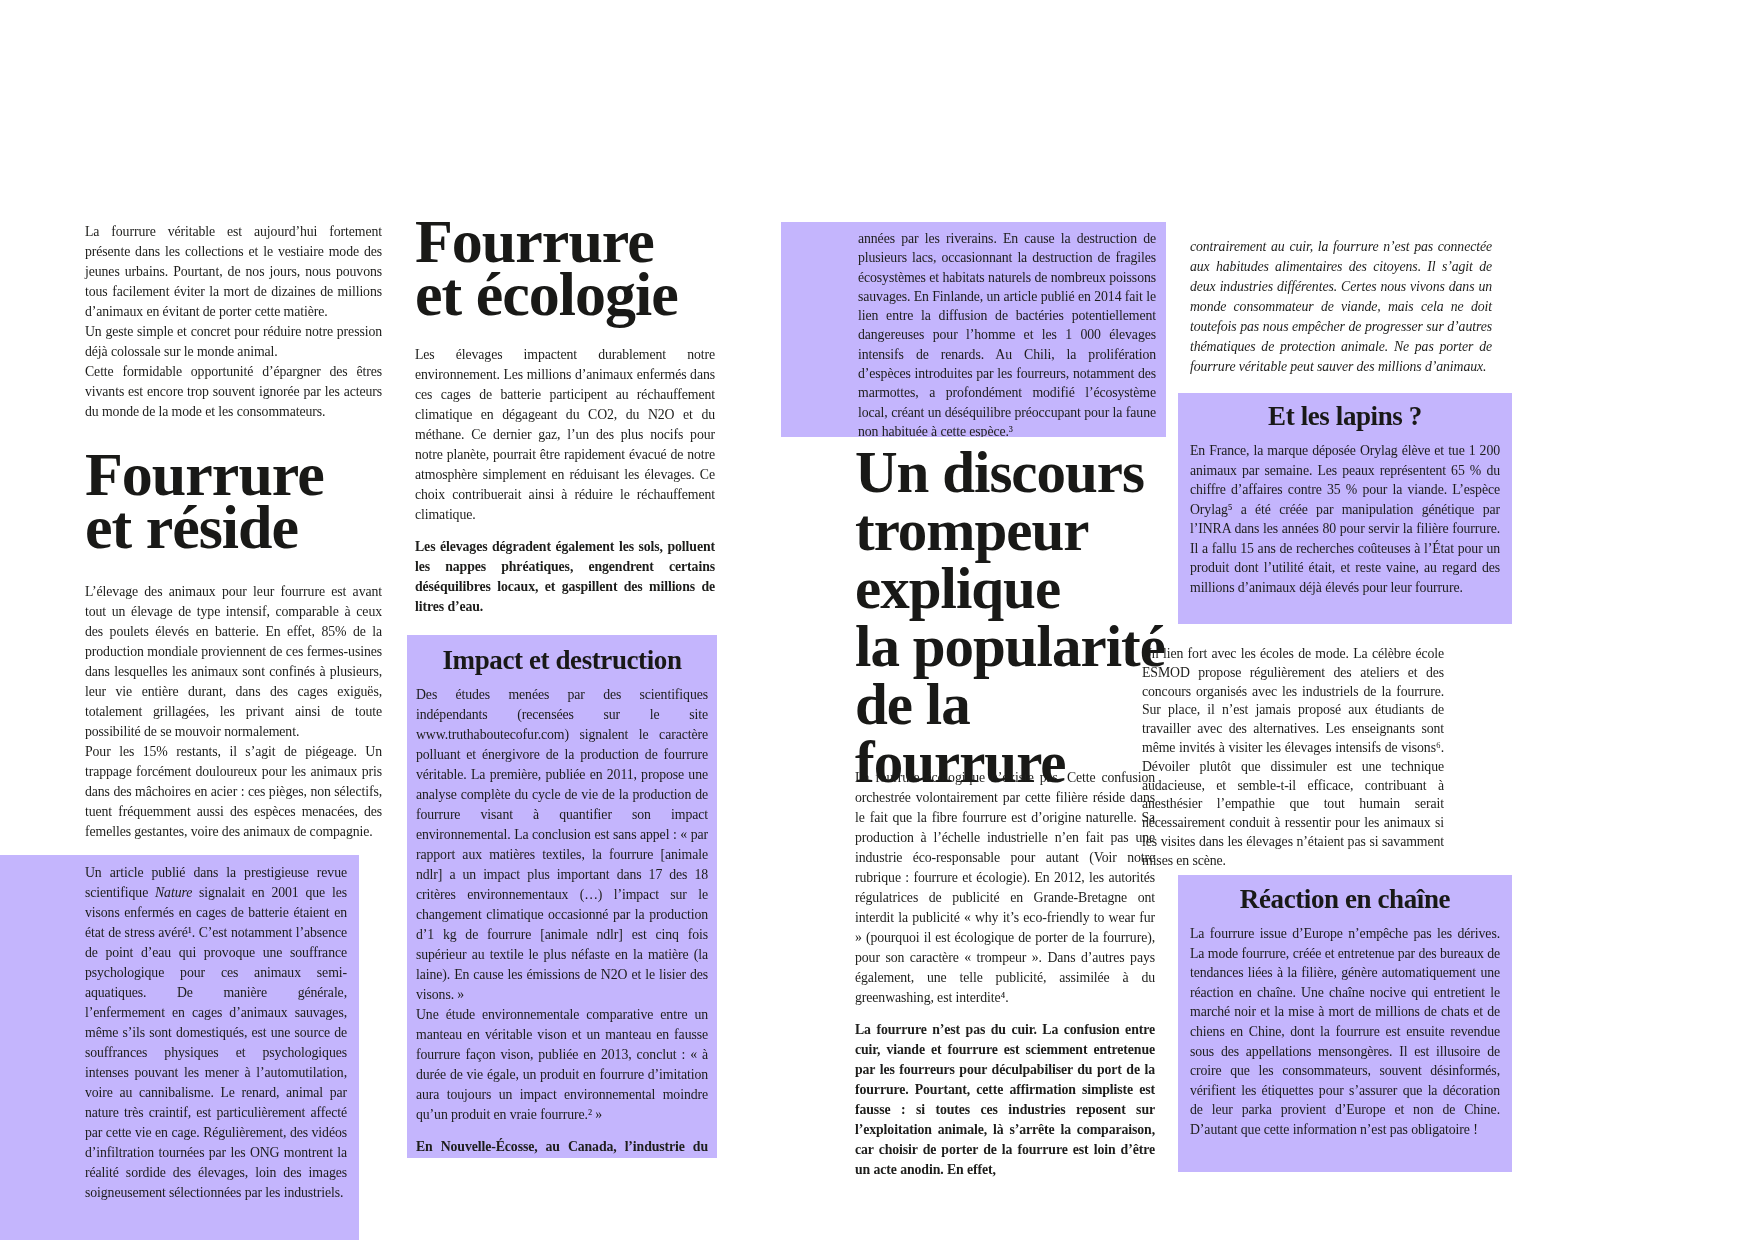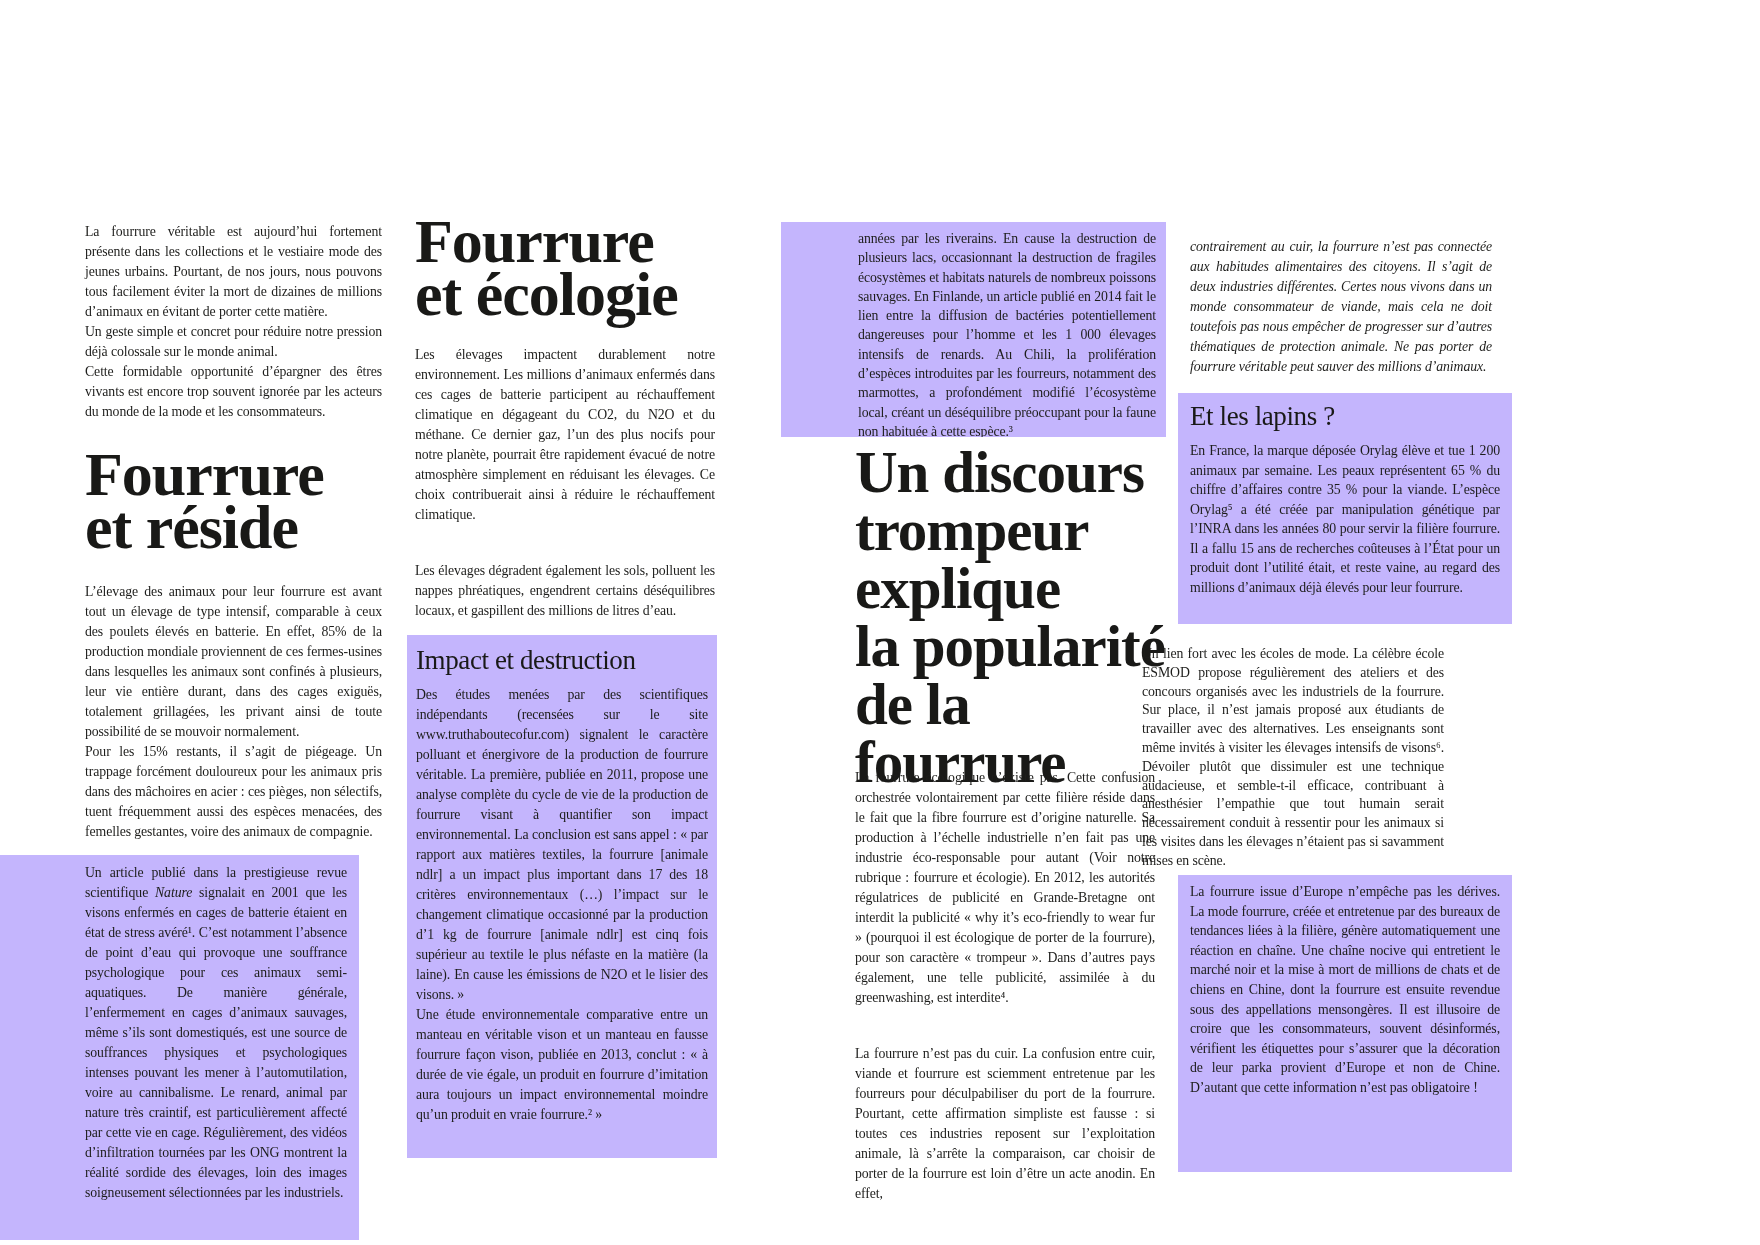--- a/index.html
+++ b/index.html
@@ -14,45 +14,46 @@
   }
   .abs{position:absolute;}
   .body-text{
     font-size:13.8px;
     line-height:20px;
     text-align:justify;
     letter-spacing:-0.1px;
     color:#1d1d1b;
   }
   .body-text p{margin:0;}
-  .body-text p.gap{margin-top:36px;}
+  .body-text p.gap{margin-top:12px;font-weight:bold;}
   .headline{
     font-weight:bold;
     font-size:62px;
     line-height:53px;
     letter-spacing:-1px;
     color:#191917;
   }
   .headline-xl{
     font-weight:bold;
     font-size:59px;
     line-height:58px;
     letter-spacing:-1px;
     color:#191917;
   }
   .yellow{
     background:#c4b5fd;
   }
   .sub-headline{
-    font-weight:normal;
+    font-weight:bold;
     font-size:27px;
     line-height:34px;
     letter-spacing:-0.4px;
     color:#191917;
     margin:0 0 8px 0;
+    text-align:center;
   }
   .italic{font-style:italic;}
   .clip{overflow:hidden;}
 </style>
 </head>
 <body>
 
 <div class="page">
 
   <div class="abs body-text" style="left:85px; top:222px; width:297px;">
@@ -129,19 +130,20 @@
       </div>
     </div>
   </div>
 
   <div class="abs body-text" style="left:1142px; top:645px; width:302px; line-height:18.8px;">
     <p>Un lien fort avec les écoles de mode. La célèbre école ESMOD propose régulièrement des ateliers et des concours organisés avec les industriels de la fourrure. Sur place, il n’est jamais proposé aux étudiants de travailler avec des alternatives. Les enseignants sont même invités à visiter les élevages intensifs de visons⁶. Dévoiler plutôt que dissimuler est une technique audacieuse, et semble-t-il efficace, contribuant à anesthésier l’empathie que tout humain serait nécessairement conduit à ressentir pour les animaux si les visites dans les élevages n’étaient pas si savamment mises en scène.</p>
   </div>
 
   <div class="abs yellow clip" style="left:1178px; top:875px; width:334px; height:297px;">
     <div style="margin:7px 12px 0 12px;">
+      <h2 class="sub-headline">Réaction en chaîne</h2>
       <div class="body-text" style="line-height:19.6px;">
         <p>La fourrure issue d’Europe n’empêche pas les dérives. La mode fourrure, créée et entretenue par des bureaux de tendances liées à la filière, génère automatiquement une réaction en chaîne. Une chaîne nocive qui entretient le marché noir et la mise à mort de millions de chats et de chiens en Chine, dont la fourrure est ensuite revendue sous des appellations mensongères. Il est illusoire de croire que les consommateurs, souvent désinformés, vérifient les étiquettes pour s’assurer que la décoration de leur parka provient d’Europe et non de Chine. D’autant que cette information n’est pas obligatoire !</p>
       </div>
     </div>
   </div>
 
 </div>
 
 </body></html>

